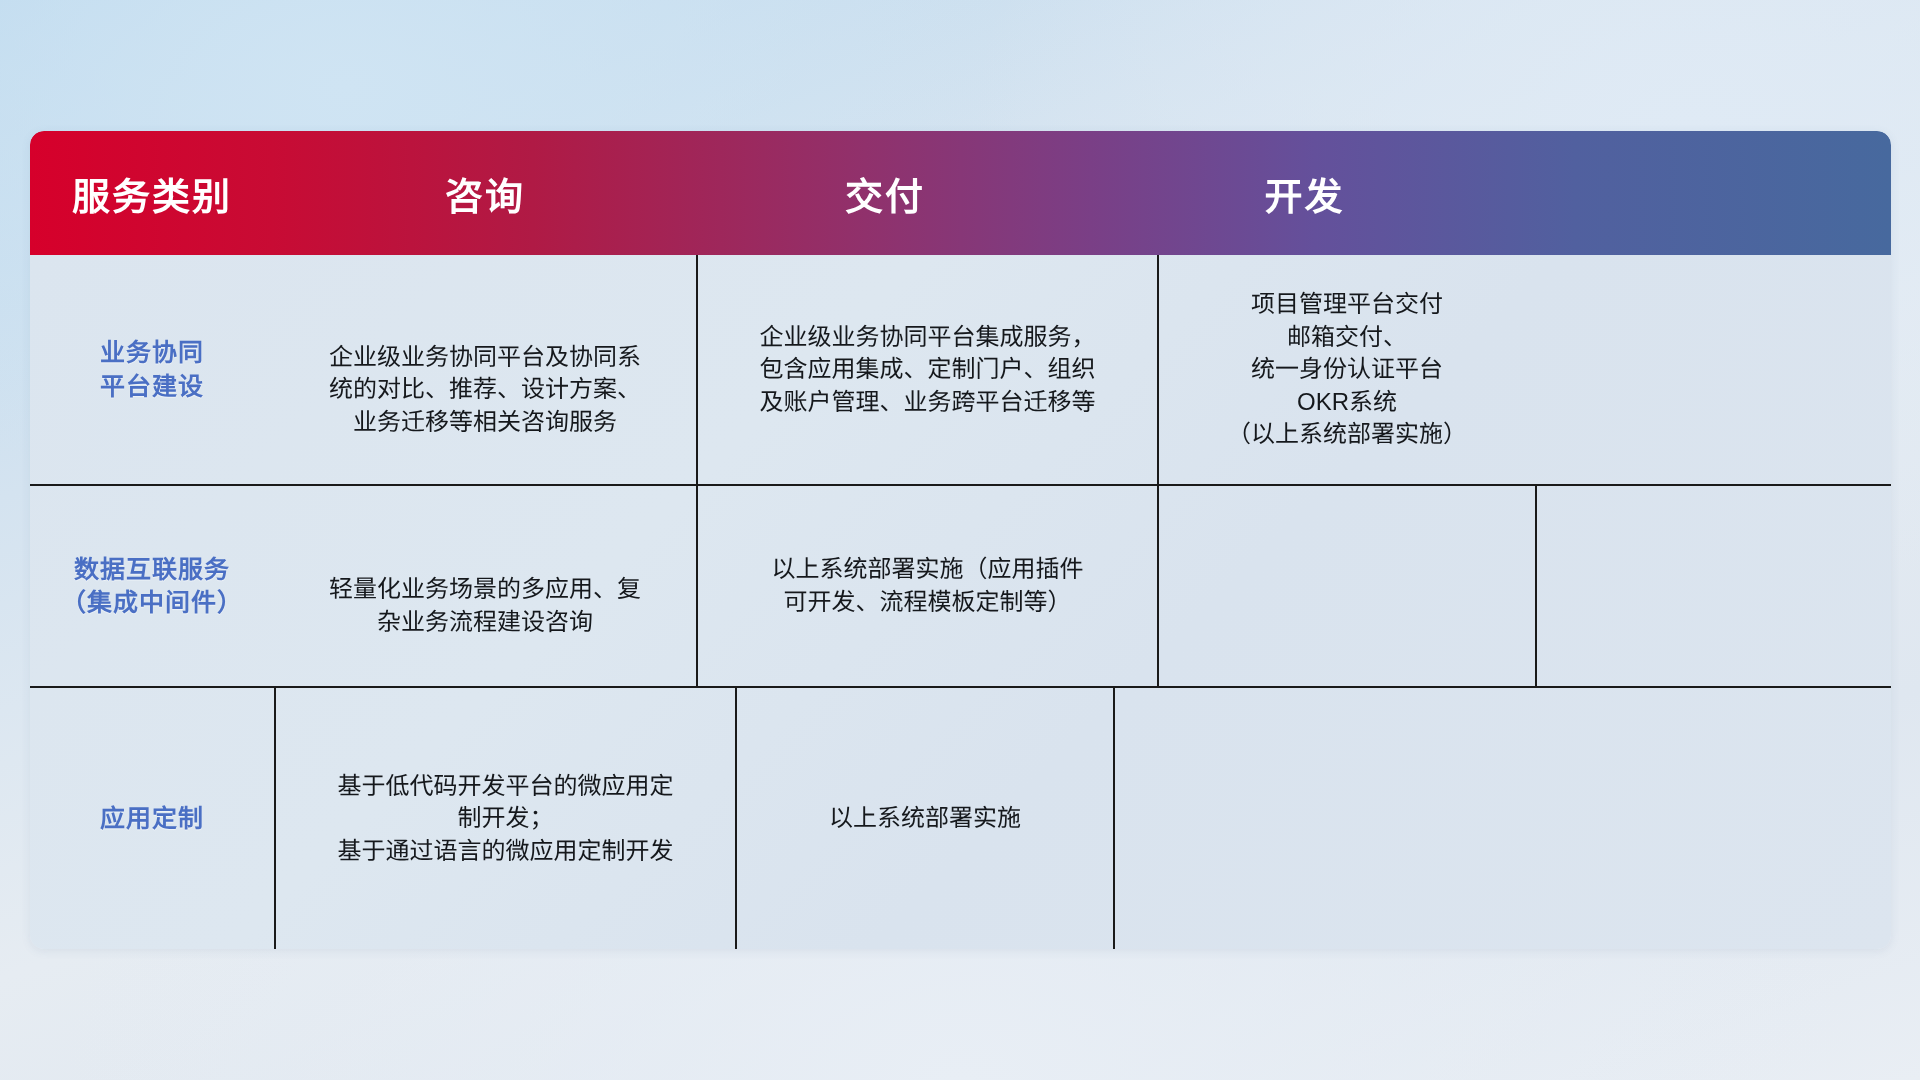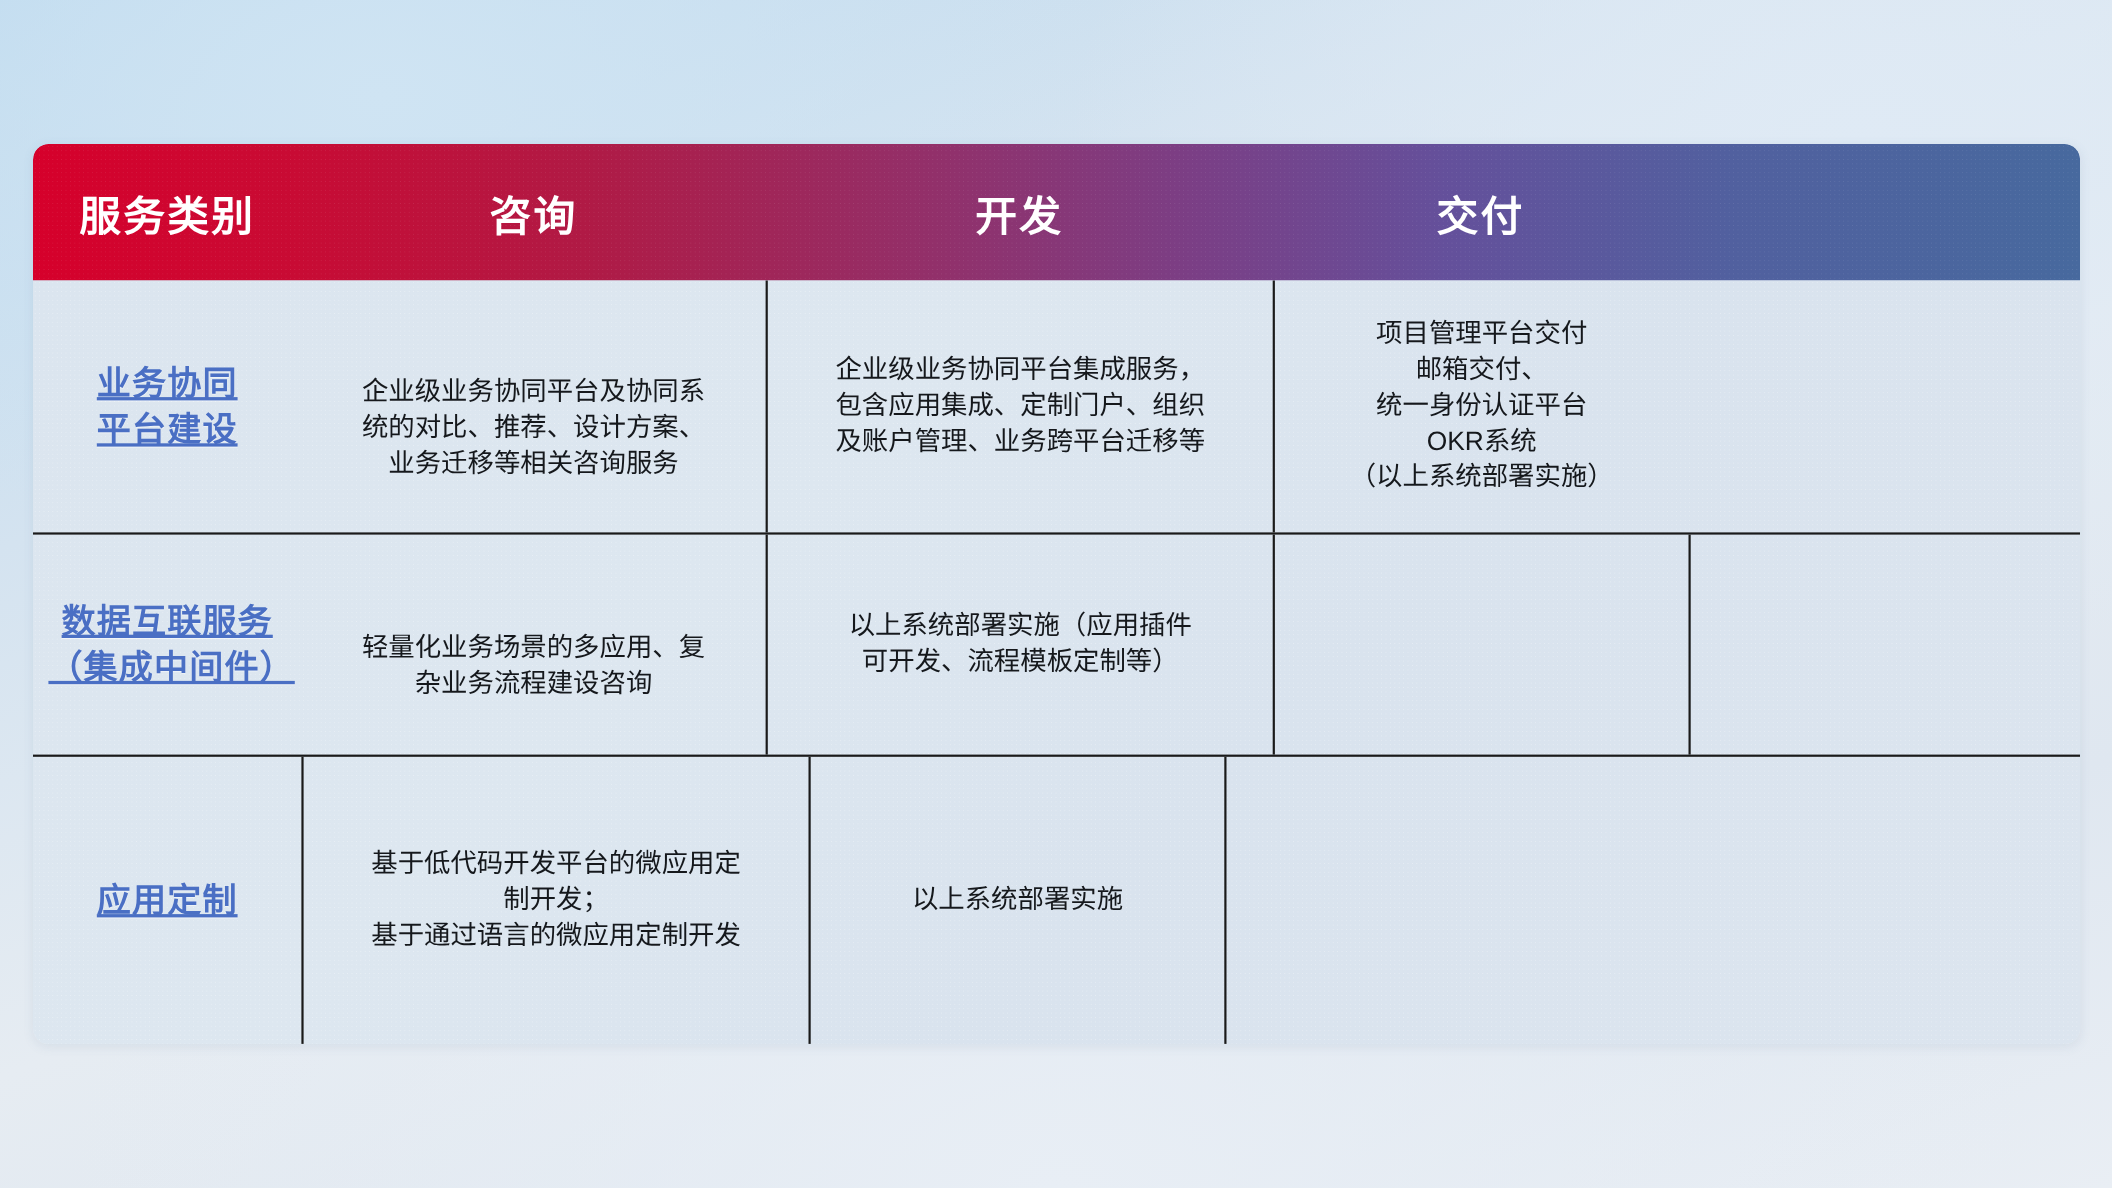--- a/index.html
+++ b/index.html
@@ -135,42 +135,41 @@
   
   .tr .c1, .tr .c2, .tr .c3, .tr .c4 {
     border-left: 2.5px solid #1a1a1a;
   }
   .tr .c1 { border-left: none; margin-top: 40px; }
 
   
   .cat {
     color: #4a6fc4;
     font-weight: 700;
-    font-size: 31px;
+    font-size: 25px;
     line-height: 1.34;
     letter-spacing: 1px;
     text-shadow: 0 1px 1px rgba(255,255,255,0.55);
-    text-decoration: underline;
   }
 
   .td.empty { color: transparent; }
 </style>
 </head>
 <body>
 
 <div id="page">
 
   <div id="table-wrap">
     <div class="table">
 
       <div class="thead">
         <div class="th c0">服务类别</div>
         <div class="th c1">咨询</div>
+        <div class="th c3">交付</div>
         <div class="th c2">开发</div>
-        <div class="th c3">交付</div>
       </div>
 
       <div class="tbody">
 
         <div class="tr r1">
           <div class="td c0 cat">业务协同
 平台建设</div>
           <div class="td c1">企业级业务协同平台及协同系
 统的对比、推荐、设计方案、
 业务迁移等相关咨询服务</div>

